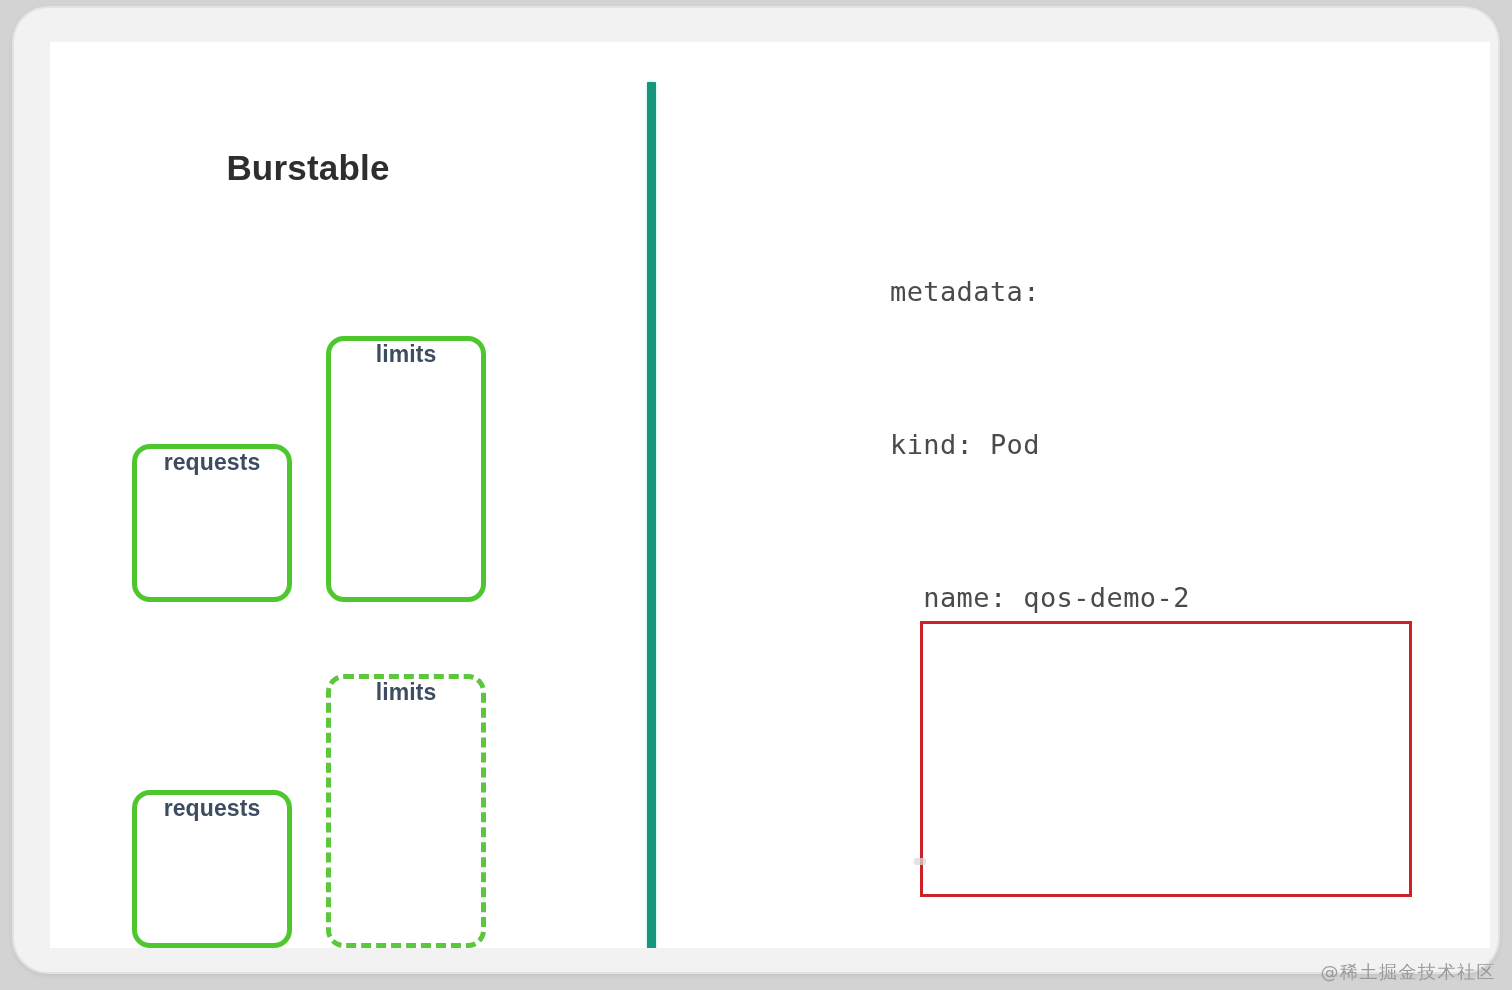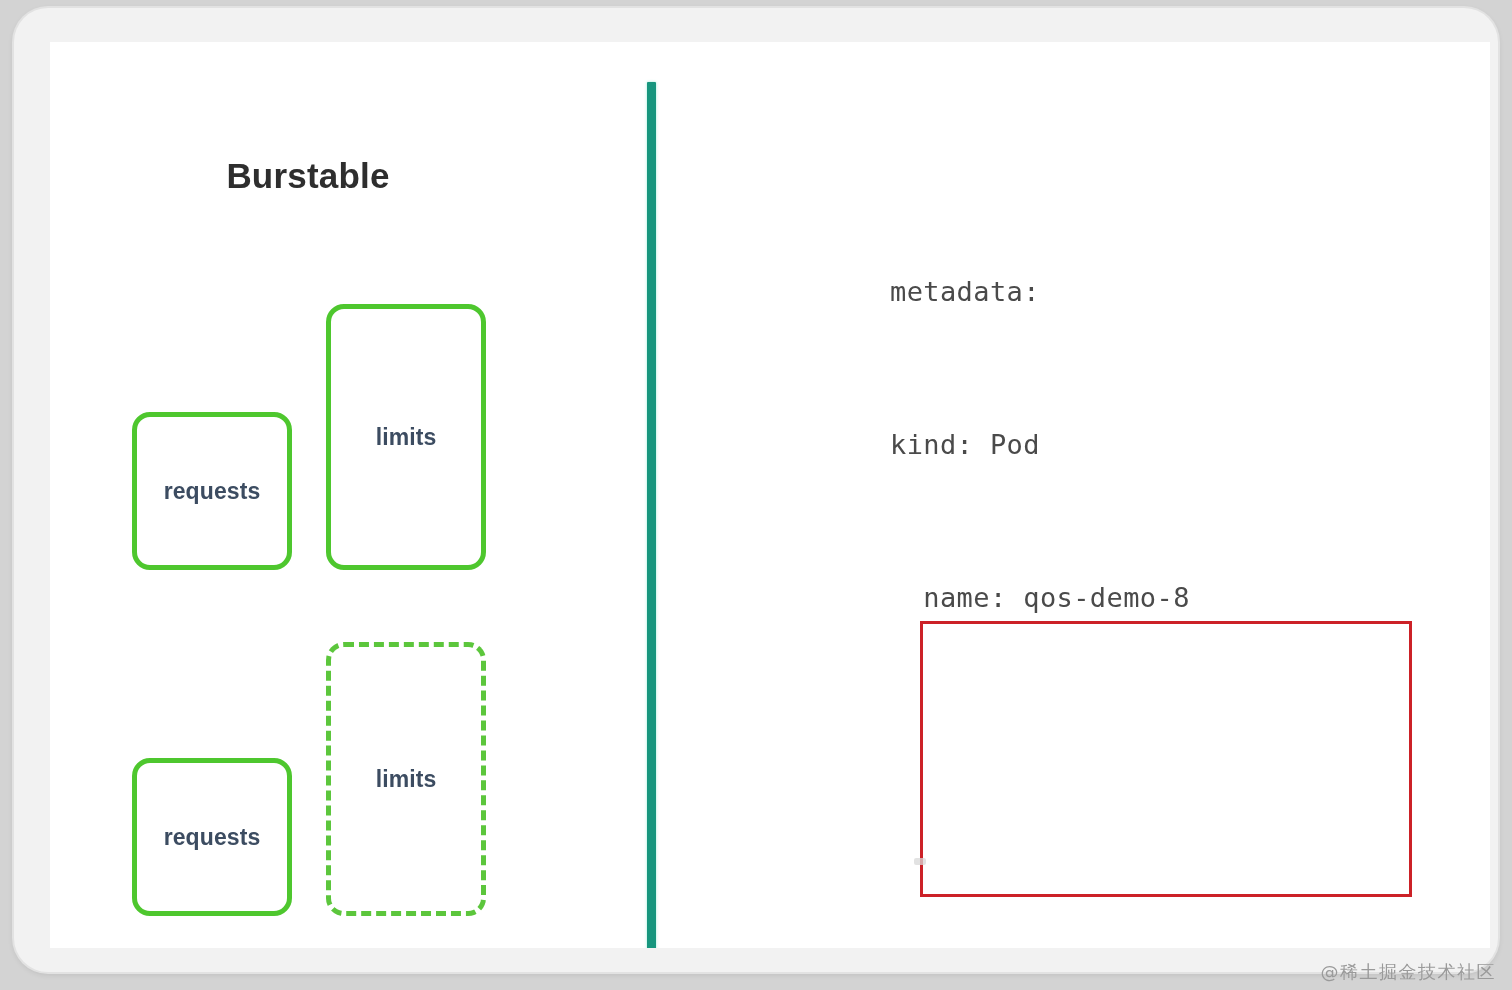--- a/index.html
+++ b/index.html
@@ -71,23 +71,23 @@
     font-weight: 600;
     color: #2e2e2e;
     letter-spacing: 0.2px;
   }
 
   .res-box {
     position: absolute;
     box-sizing: border-box;
     border-radius: 18px;
     display: flex;
-    align-items: center;
     justify-content: center;
     background: #ffffff;
+    margin-top: 40px;
   }
   .res-box.solid {
     border: 5px solid #4ec72e;
   }
   .res-box.dashed {
     border: 5px dashed #5cc63c;
   }
   .res-label {
     font-size: 23px;
     font-weight: 600;
@@ -152,21 +152,21 @@
     text-align: right;
   }
 </style>
 </head>
 <body>
 
 <div id="screen">
   <div id="frame">
     <div id="canvas">
 
-      <div id="left-panel" style="left:0;top:8px;">
+      <div id="left-panel" style="left:0;top:0;">
 
         <div id="panel-title">Burstable</div>
 
         <div class="res-box solid" id="box-req-1">
           <span class="res-label">requests</span>
         </div>
 
         <div class="res-box solid" id="box-lim-1">
           <span class="res-label">limits</span>
         </div>
@@ -178,21 +178,21 @@
         <div class="res-box dashed" id="box-lim-2">
           <span class="res-label">limits</span>
         </div>
       </div>
 
       <div id="divider"></div>
 
       <div id="yaml">
         <div class="yline">metadata:</div>
         <div class="yline">kind: Pod</div>
-        <div class="yline">  name: qos-demo-8</div>
+        <div class="yline">  name: qos-demo-2</div>
         
         
         
         
         
         
         
         
         
       </div>

